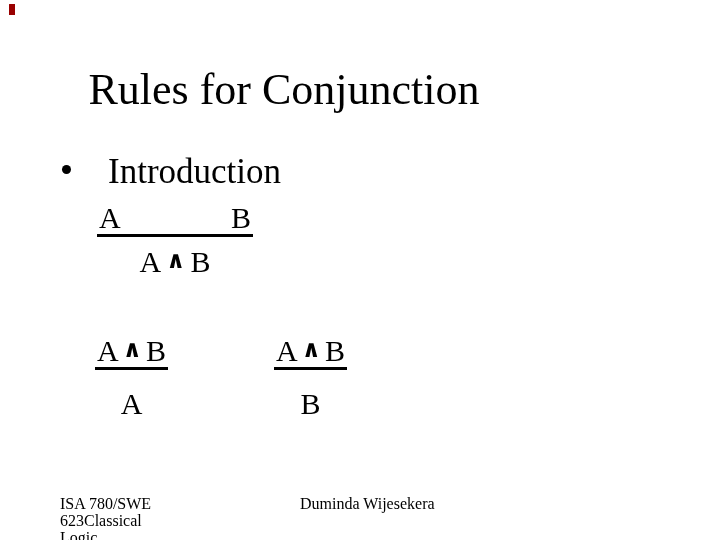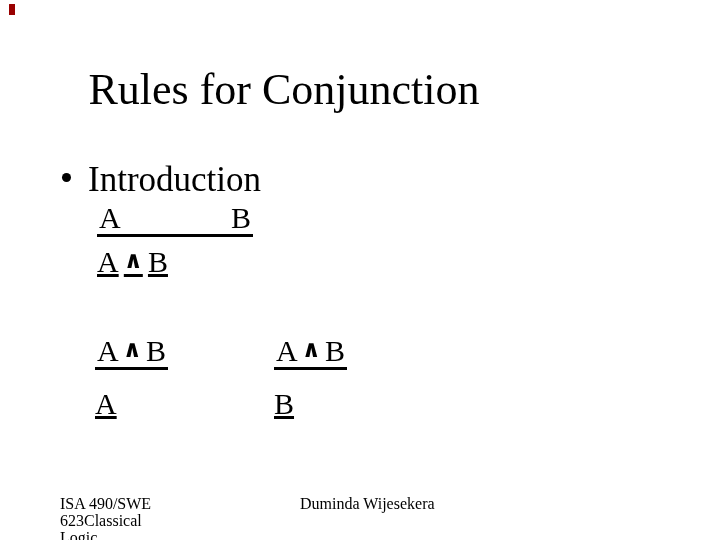--- a/index.html
+++ b/index.html
@@ -36,21 +36,21 @@
     font-weight: normal;
     line-height: 1;
     white-space: nowrap;
   }
   .bullet-row {
     position: absolute;
     left: 62px;
     display: flex;
     align-items: flex-start;
   }
-  .bullet-row.intro { top: 162px; }
+  .bullet-row.intro { top: 154px; gap: 20px; }
   .bullet-row.elim  { top: 297px; }
   .bullet-dot {
     width: 9px;
     height: 9px;
     margin-top: 11px;
     margin-right: 17px;
     border-radius: 50%;
     background: #000000;
     flex: 0 0 auto;
   }
@@ -70,23 +70,22 @@
   .premise-line {
     display: flex;
     justify-content: space-between;
     align-items: baseline;
     border-bottom: 3px solid #000000;
     padding: 0 2px 1px 2px;
   }
   .premise-wide   { width: 152px; }
   .premise-narrow { width: 69px; }
   .conclusion {
-    text-align: left;
+    text-align: center;
     white-space: nowrap;
-    text-decoration: underline;
   }
   .rule-intro .conclusion { margin-top: 10px; }
   .rule-elim-left .conclusion,
   .rule-elim-right .conclusion { margin-top: 19px; }
   .op {
     font-weight: bold;
     font-size: 0.78em;
     position: relative;
     top: -0.16em;
   }
@@ -137,19 +136,19 @@
   <div class="rule rule-elim-right">
     <div class="premise-line premise-narrow">
       <span>A</span>
       <span class="op">∧</span>
       <span>B</span>
     </div>
     <div class="conclusion">B</div>
   </div>
 
   <div class="footer-item footer-course">
-    <div>ISA 490/SWE 623Classical</div>
+    <div>ISA 780/SWE 623Classical</div>
     <div>Logic</div>
   </div>
   <div class="footer-item footer-author">Duminda Wijesekera</div>
   <div class="footer-item footer-page">10</div>
 
 </div>
 
 </body></html>

